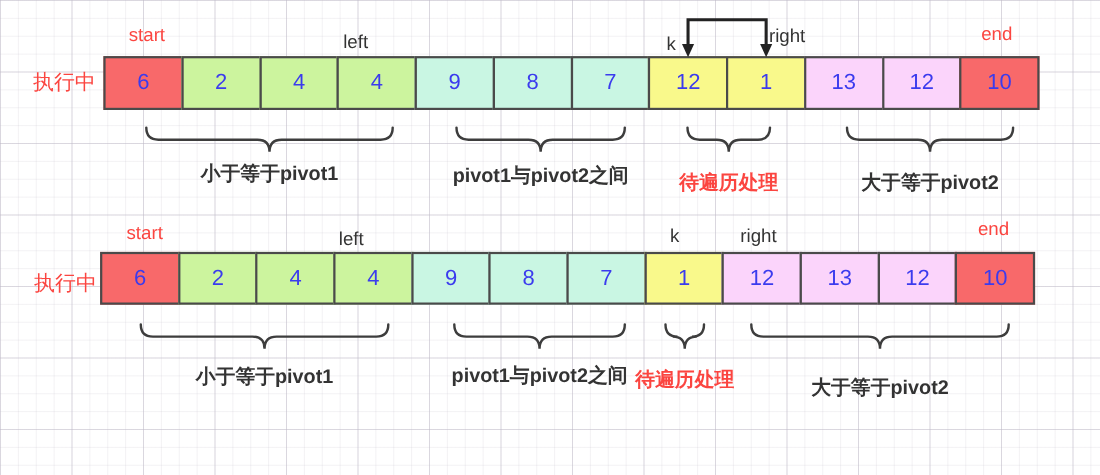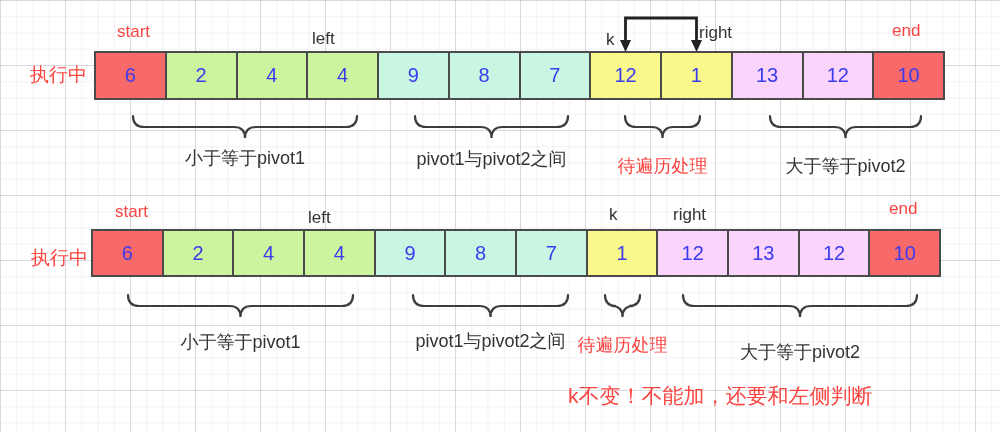--- a/index.html
+++ b/index.html
@@ -17,21 +17,21 @@
   .overlay{position:absolute;left:0;top:0;pointer-events:none;z-index:5;}
   .row-status{position:absolute;font-size:19px;font-weight:400;white-space:nowrap;z-index:2;}
   .pointer-label{position:absolute;font-size:17px;font-weight:400;white-space:nowrap;z-index:2;}
   .cell{
     position:absolute;box-sizing:border-box;border:2px solid #4a4a4a;
     display:flex;align-items:center;justify-content:center;
     font-size:20px;font-weight:500;z-index:1;
   }
   .brace-label{
     position:absolute;transform:translateX(-50%);
-    font-size:18px;font-weight:400;white-space:nowrap;z-index:2;
+    font-size:18px;font-weight:700;white-space:nowrap;z-index:2;
   }
   .footnote{position:absolute;font-size:21px;font-weight:500;white-space:nowrap;z-index:2;}
 </style>
 </head>
 <body>
 
 <div class="canvas">
   <svg class="overlay" width="1000" height="432" id="overlay">
       <path d="M 133 116 Q 133 127 144 127 L 234 127 Q 245 127 245 138 Q 245 127 256 127 L 346 127 Q 357 127 357 116" fill="none" stroke="#3d3d3d" stroke-width="2.2" stroke-linecap="round"></path>
       <path d="M 415 116 Q 415 127 426 127 L 480.5 127 Q 491.5 127 491.5 138 Q 491.5 127 502.5 127 L 557 127 Q 568 127 568 116" fill="none" stroke="#3d3d3d" stroke-width="2.2" stroke-linecap="round"></path>
@@ -84,14 +84,13 @@
       <div class="cell" style="left: 585.69px; top: 229px; color: rgb(59, 59, 238); width: 72.67px; height: 48px; background: rgb(249, 249, 139); border-color: rgb(74, 74, 74);">1</div>
       <div class="cell" style="left: 656.36px; top: 229px; color: rgb(59, 59, 238); width: 72.67px; height: 48px; background: rgb(251, 212, 251); border-color: rgb(74, 74, 74);">12</div>
       <div class="cell" style="left: 727.03px; top: 229px; color: rgb(59, 59, 238); width: 72.67px; height: 48px; background: rgb(251, 212, 251); border-color: rgb(74, 74, 74);">13</div>
       <div class="cell" style="left: 797.7px; top: 229px; color: rgb(59, 59, 238); width: 72.67px; height: 48px; background: rgb(251, 212, 251); border-color: rgb(74, 74, 74);">12</div>
       <div class="cell" style="left: 868.37px; top: 229px; color: rgb(59, 59, 238); width: 72.67px; height: 48px; background: rgb(248, 105, 106); border-color: rgb(74, 74, 74);">10</div>
       <div class="brace-label" style="left: 240.5px; top: 330px; color: rgb(51, 51, 51);">小于等于pivot1</div>
       <div class="brace-label" style="left: 490.5px; top: 329px; color: rgb(51, 51, 51);">pivot1与pivot2之间</div>
       <div class="brace-label" style="left: 622.5px; top: 333px; color: rgb(251, 69, 64);">待遍历处理</div>
       <div class="brace-label" style="left: 800px; top: 340px; color: rgb(51, 51, 51);">大于等于pivot2</div>
     </div>
-  <div class="footnote" id="footnote" style="left: 568px; top: 382px; color: rgb(251, 69, 64);">k不变！不能加，还要和左侧判断</div>
 </div>
 
 </body></html>

